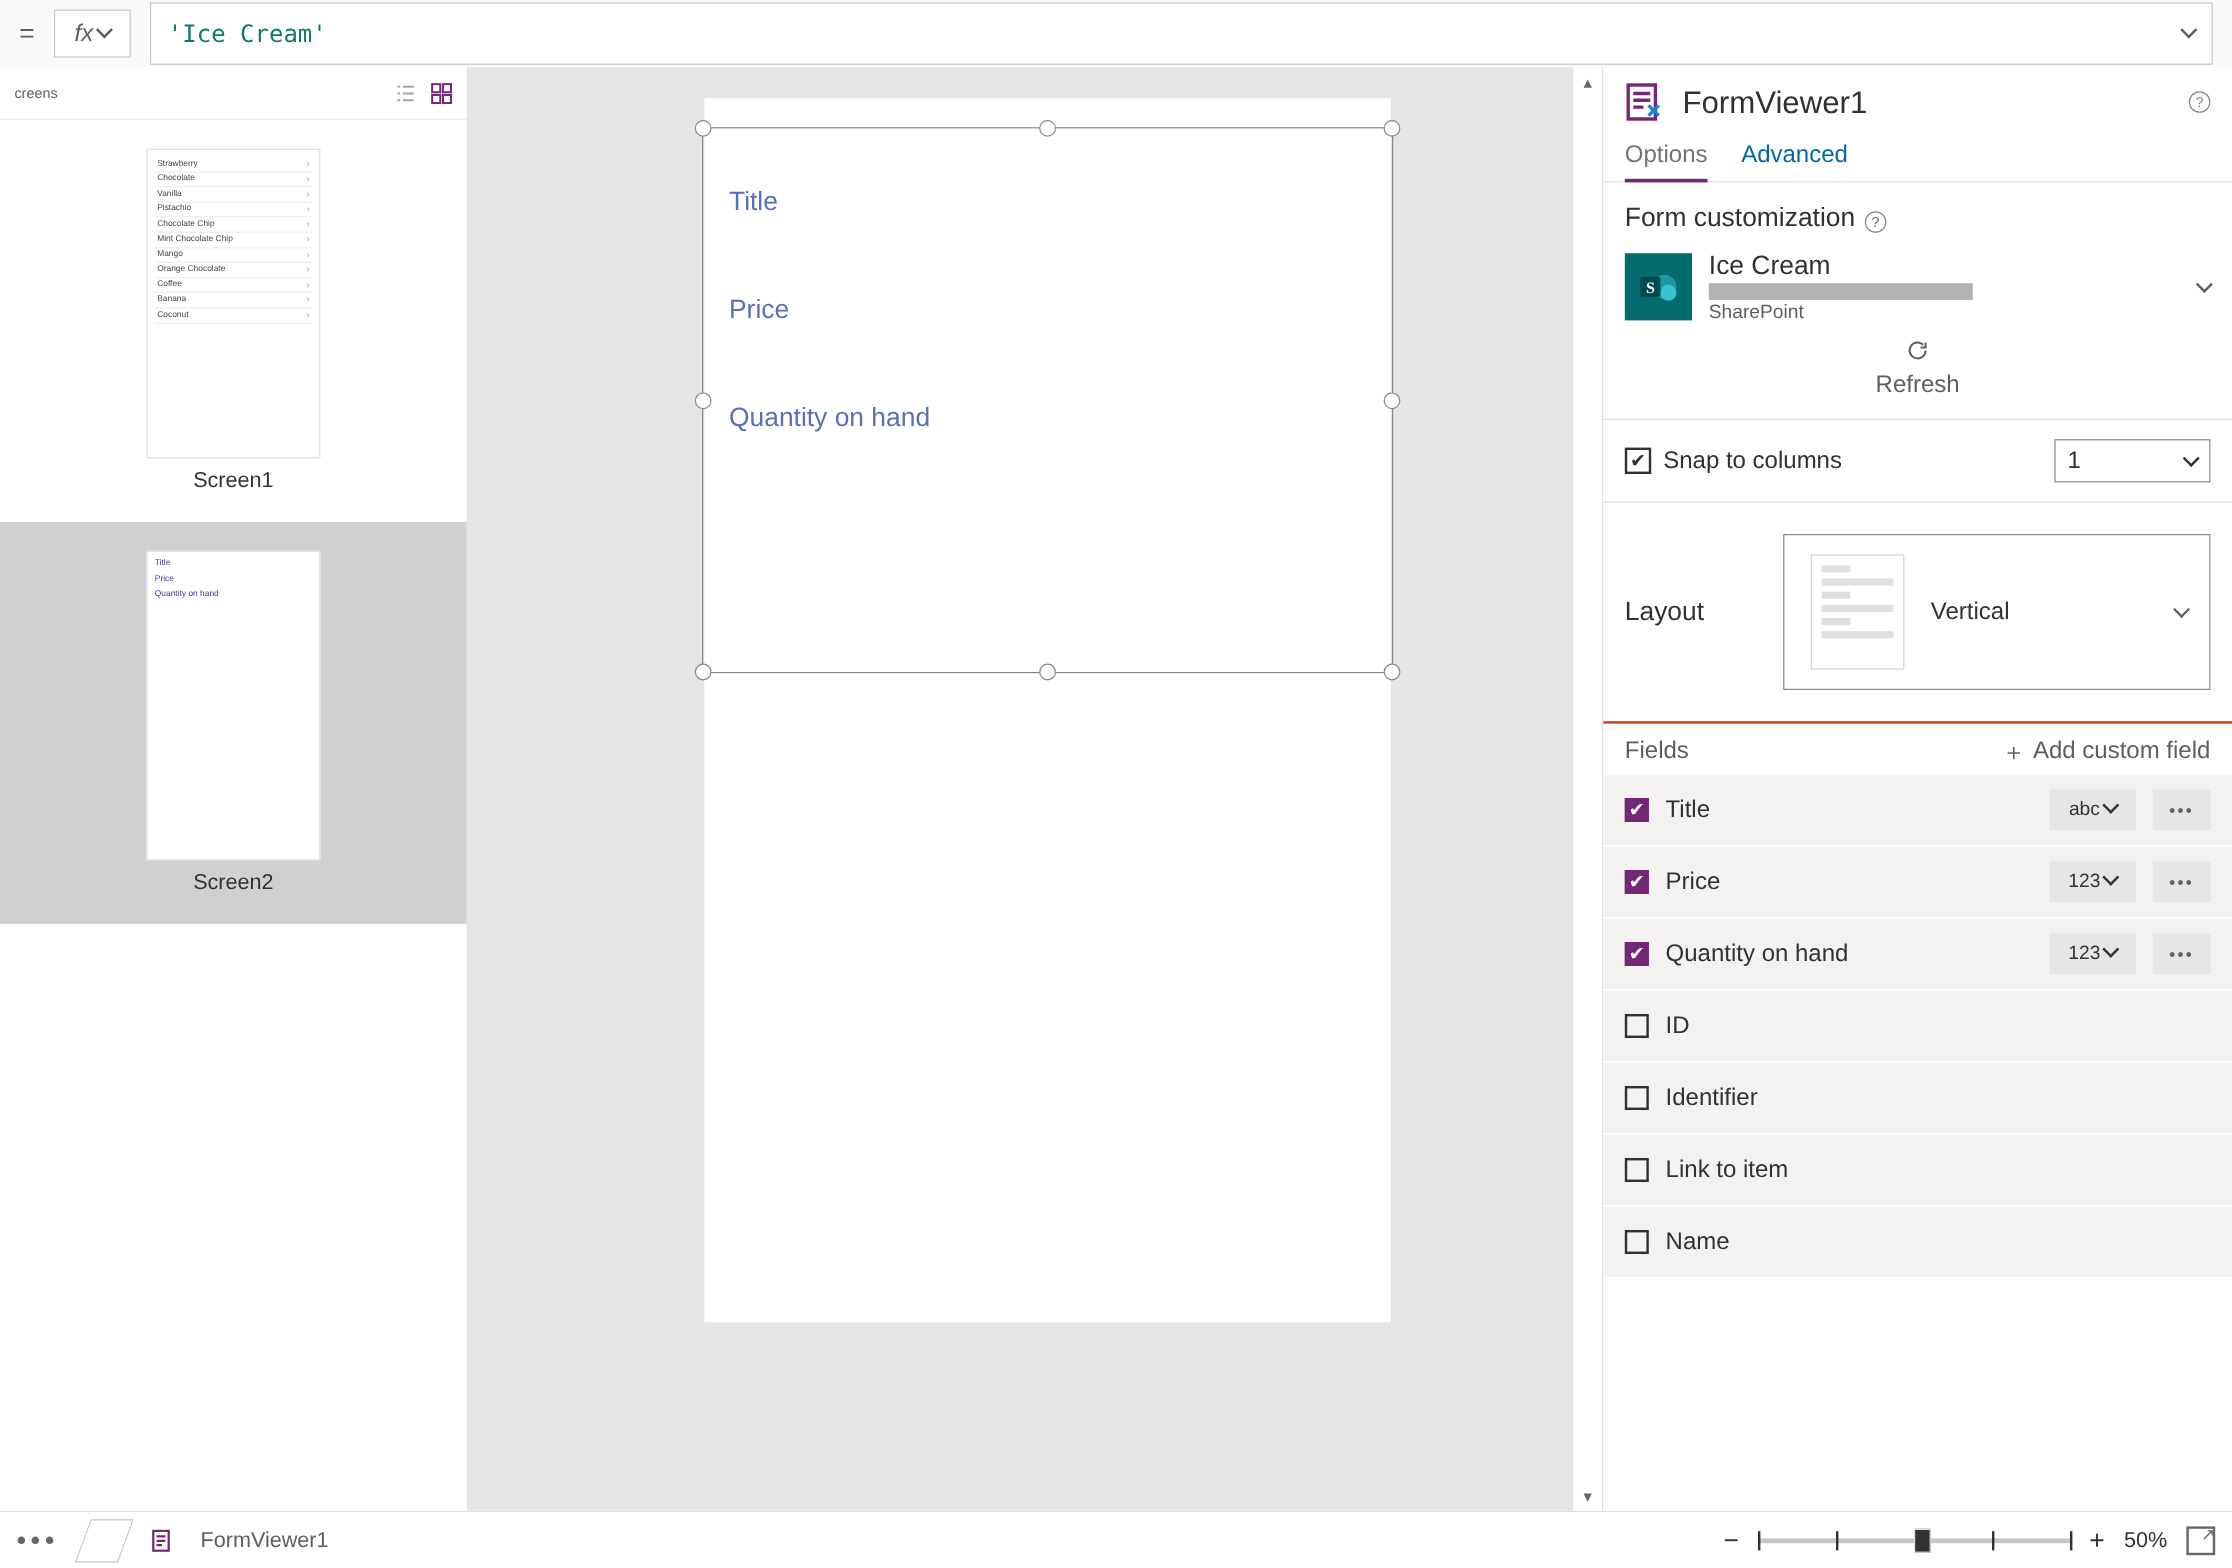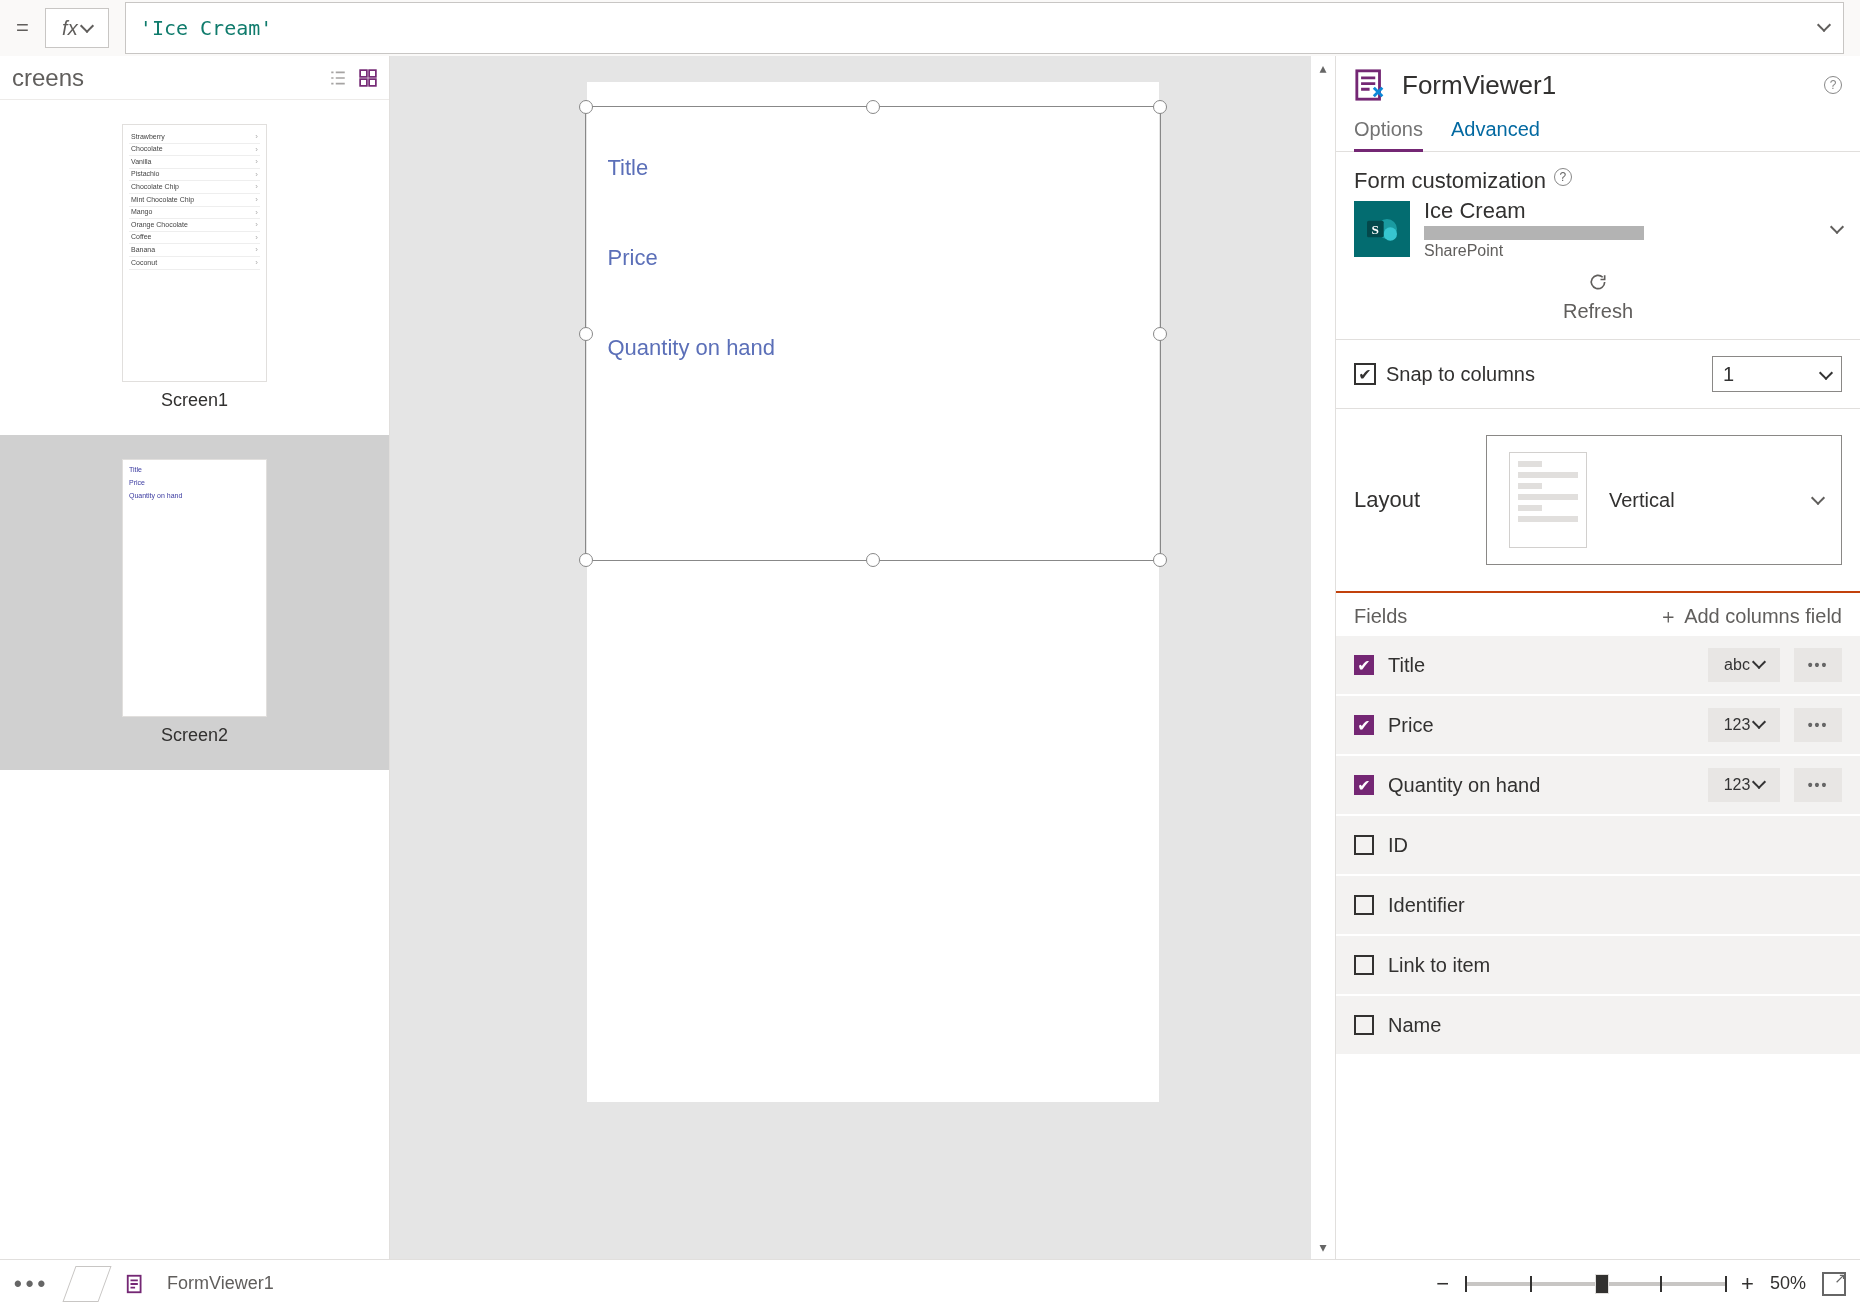--- a/index.html
+++ b/index.html
@@ -15,21 +15,21 @@
   .formula-input { flex: 1; height: 52px; background: #fff; border: 1px solid #c8c6c4; display:flex; align-items:center; padding:0 14px;}
   .formula-input .val { font-family: Consolas, monospace; font-size: 20px; color: #0f7b6c; flex:1;}
   .formula-input .chev { color:#605e5c; font-size:14px;}
 
   
   .main { flex:1; display:flex; min-height:0; }
 
   
   .left { width: 390px; border-right: 1px solid #e1dfdd; display:flex; flex-direction:column; }
   .left-header { height: 44px; display:flex; align-items:center; justify-content: space-between; padding: 0 12px; border-bottom: 1px solid #edebe9;}
-  .left-header .title { font-size: 24px; color:#605e5c;}
+  .left-header .title { font-size: 12px; color:#605e5c;}
   .left-header .icons { display:flex; gap:12px; color:#a6a4a3; fill:#a6a4a3; }
   .thumb-list { overflow:auto; }
   .thumb-wrap { padding: 24px 0; display:flex; flex-direction:column; align-items:center; gap:8px;}
   .thumb-wrap.selected { background:#d0d0d0;}
   .thumb { width: 145px; height: 258px; background:#fff; border:1px solid #e1dfdd; padding:6px 6px; }
   .thumb .row { font-size: 7px; color:#444; display:flex; align-items:center; justify-content:space-between; border-bottom:1px solid #eee; padding:1px 2px; line-height:1.2; white-space:nowrap; }
   .thumb .row .chv { color:#aaa; font-size:8px; }
   .thumb .lbl { font-size:7px; color:#3a3aa0; margin-bottom:6px;}
   .thumb-caption { font-size: 18px; color:#323130;}
 
@@ -47,21 +47,21 @@
   
   .right { width: 525px; border-left:1px solid #e1dfdd; display:flex; flex-direction:column; overflow:hidden; }
   .right-head { display:flex; align-items:center; gap:14px; padding: 12px 18px 4px; }
   .right-head .title { font-size:26px; color:#323130; flex:1;}
   .right-head .help { color:#888;}
   .tabs { display:flex; gap:28px; padding: 6px 18px 0; border-bottom:1px solid #e1dfdd;}
   .tab { font-size:20px; color:#0369a1; padding:6px 0 10px; position:relative;}
   .tab.active { color:#737373; }
   .tab.active::after { content:""; position:absolute; left:0; right:0; bottom:-1px; height:3px; background:#742774;}
   .section { padding: 16px 18px; border-bottom:1px solid #e1dfdd; }
-  .sec-title { font-size:22px; color:#323130; display:flex; align-items:flex-start; gap:8px; margin-bottom:4px;}
+  .sec-title { font-size:22px; color:#323130; display:flex; align-items:flex-end; gap:8px; margin-bottom:14px;}
   .qmark { width:18px; height:18px; border:1px solid #888; border-radius:50%; font-size:12px; display:inline-flex; align-items:center; justify-content:center; color:#666;}
   .ds-row { display:flex; align-items:center; gap:14px;}
   .sp-icon { width:56px; height:56px; background:#036c70; background: linear-gradient(#036c70,#036c70); display:flex; align-items:center; justify-content:center;}
   .sp-icon svg { width:40px; height:40px; }
   .ds-info { flex:1; display:flex; flex-direction:column; gap:2px;}
   .ds-name { font-size:22px; color:#323130;}
   .ds-redact { width:220px; height:14px; background:#b3b3b3;}
   .ds-type { font-size:16px; color:#605e5c;}
   .ds-chev { color:#605e5c; font-size:18px;}
   .refresh { display:flex; justify-content:flex-end; align-items:center; gap:8px; color:#605e5c; font-size:20px; margin-top:12px;flex-direction:column;}
@@ -291,21 +291,21 @@
           </div>
           <span class="layout-name">Vertical</span>
           <span class="layout-chev chev-down"></span>
         </div>
       </div>
 
       <div class="fields-head">
         <span>Fields</span>
         <div class="add-field">
           <span>＋</span>
-          <span>Add columns field</span>
+          <span>Add custom field</span>
         </div>
       </div>
       <div class="field-list" id="field-list">
           <div class="field-row on">
             <span class="chkbox">✔</span>
             <span class="name">Title</span>
             <span class="field-type">abc <span class="chev-down"></span></span>
             <span class="field-more">•••</span>
           </div>
           <div class="field-row on">

